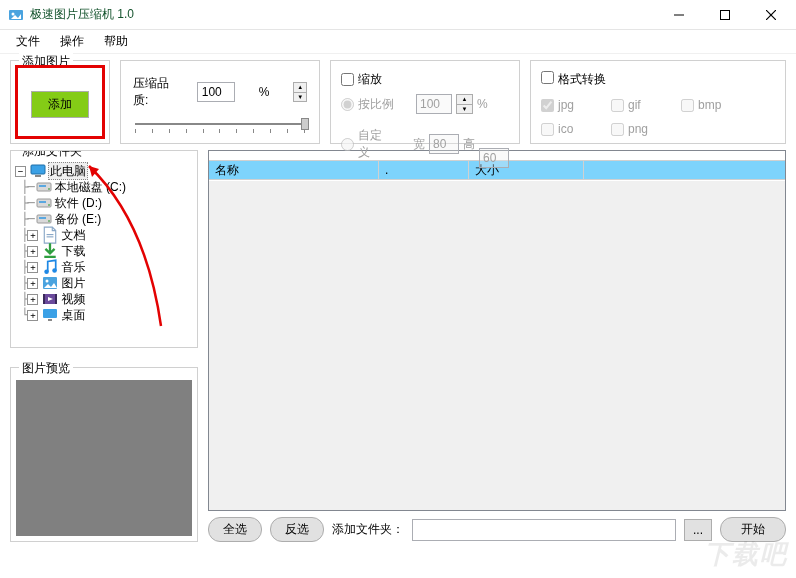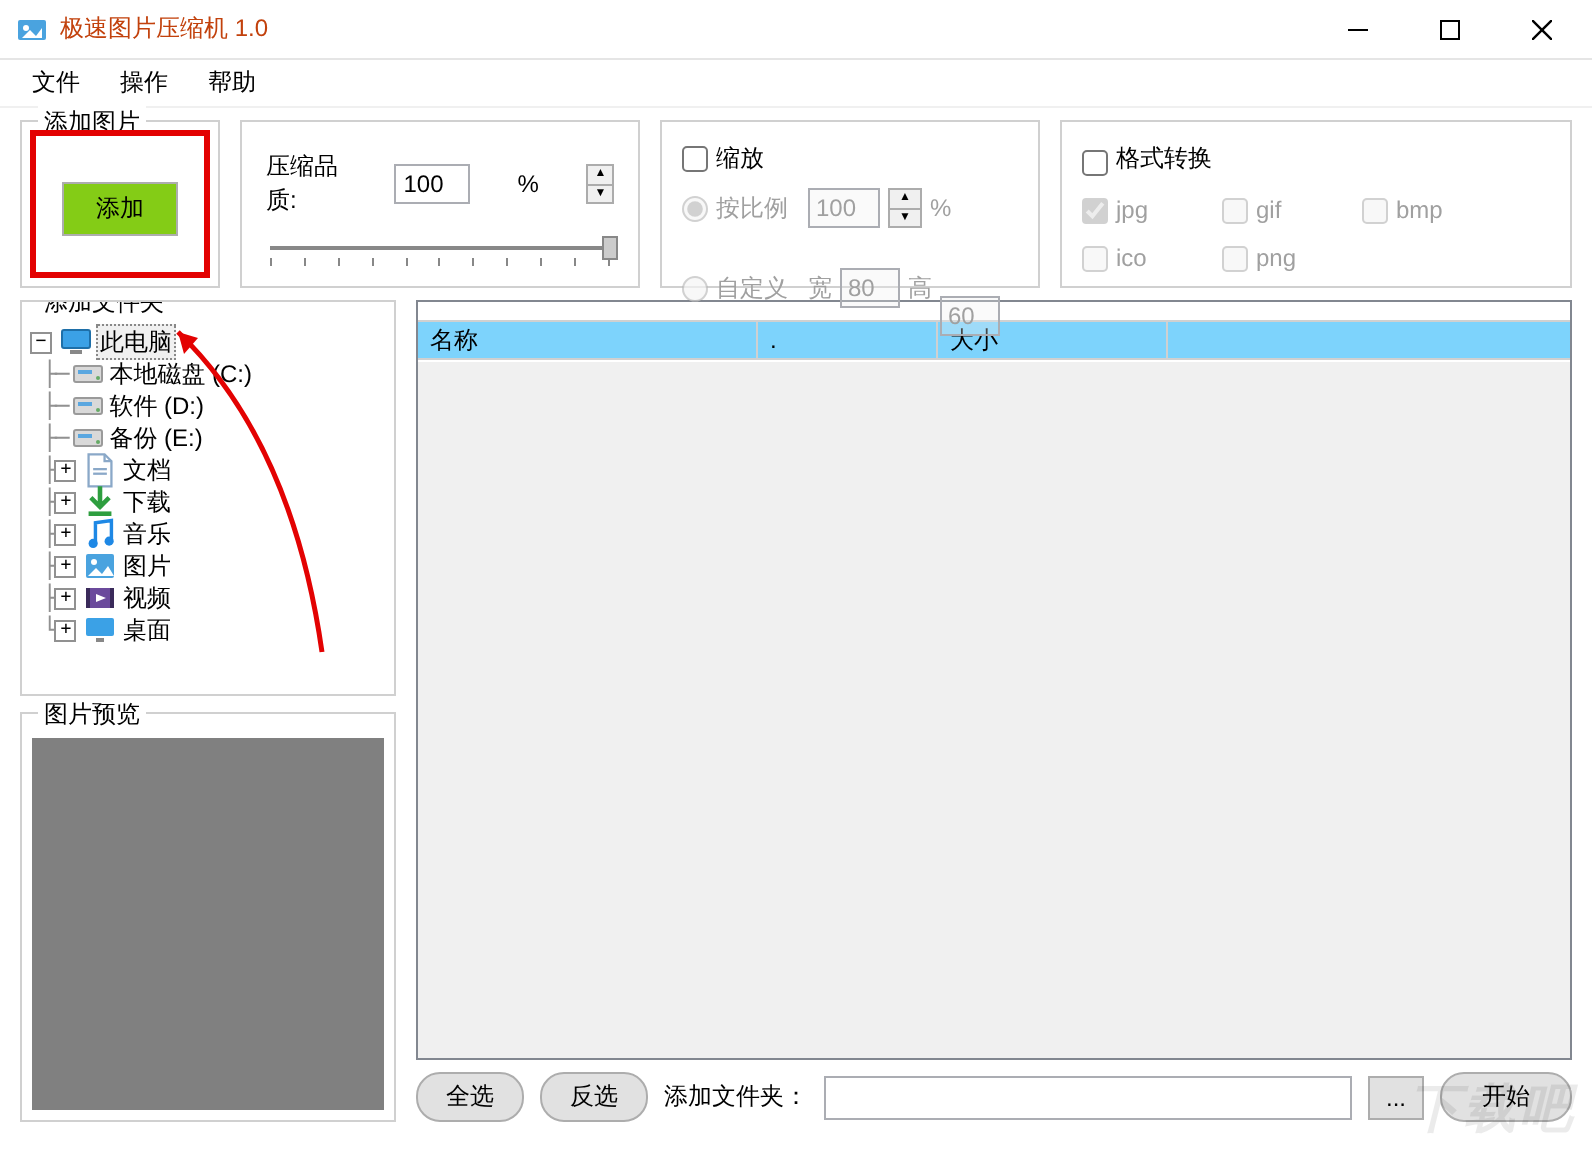--- a/index.html
+++ b/index.html
@@ -1,20 +1,20 @@
 <!DOCTYPE html>
 <html><head>
 <meta charset="utf-8">
 <style>
 * { box-sizing: border-box; margin: 0; padding: 0; font-family: "Microsoft YaHei", "SimSun", sans-serif; font-size: 12px; }
 body { background: #fff; width: 796px; height: 578px; overflow: hidden; position: relative; }
 
 .titlebar { height: 30px; background: #fff; border-bottom: 1px solid #e5e5e5; display: flex; align-items: center; padding: 0 2px 0 8px; }
 .titlebar .app-icon { width: 16px; height: 16px; margin-right: 6px; display: inline-flex; align-items: center; justify-content: center; }
-.titlebar .title { flex: 1; color: #c2410c; }
+.titlebar .title { flex: 1; color: #14532d; }
 .titlebar .win-btns { display: flex; height: 100%; }
 .titlebar .win-btn { width: 46px; display: flex; align-items: center; justify-content: center; cursor: pointer; }
 .titlebar .win-btn svg { width: 10px; height: 10px; }
 
 .menubar { height: 24px; display: flex; align-items: center; padding: 0 6px; gap: 0; border-bottom: 1px solid #f0f0f0; }
 .menubar .menu-item { padding: 2px 10px; cursor: pointer; }
 
 .content { padding: 6px 10px 10px 10px; }
 
 .top-row { display: flex; gap: 10px; margin-bottom: 6px; }
@@ -33,41 +33,41 @@
 .spin div { flex: 1; display: flex; align-items: center; justify-content: center; font-size: 6px; background: #f0f0f0; cursor: pointer; }
 .spin div:first-child { border-bottom: 1px solid #acacac; }
 .slider-track { height: 2px; background: #888; position: relative; margin: 14px 2px 4px 2px; }
 .slider-thumb { position: absolute; right: -4px; top: -5px; width: 8px; height: 12px; background: #ccc; border: 1px solid #888; }
 .slider-ticks { display: flex; justify-content: space-between; margin: 0 2px; }
 .slider-ticks span { width: 1px; height: 4px; background: #888; }
 
 .scale-box { flex: 0 0 190px; height: 84px; padding: 10px 10px 8px 10px; }
 .checkbox-row, .radio-row { display: flex; align-items: center; gap: 4px; margin-bottom: 6px; }
 .radio-row input[type=text] { width: 36px; height: 20px; border: 1px solid #abadb3; padding: 0 3px; text-align: left; }
-.radio-row .lbl { margin-right: 6px; }
+.radio-row .lbl { margin-right: 18px; }
 input[type=checkbox], input[type=radio] { width: 13px; height: 13px; margin: 0; }
 input[type=checkbox]:disabled + span, input[type=radio]:disabled + span, .disabled { color: #a0a0a0; }
 
 .format-box { flex: 1; height: 84px; padding: 10px 10px 8px 10px; }
-.format-row { display: flex; align-items: flex-end; gap: 4px; margin-bottom: 10px; }
+.format-row { display: flex; align-items: flex-start; gap: 4px; margin-bottom: 10px; }
 .format-opts { display: flex; flex-wrap: wrap; gap: 0; }
 .format-opt { display: flex; align-items: center; gap: 4px; width: 70px; margin-bottom: 10px; font-family: "Consolas","Courier New",monospace; }
 
 .mid-row { display: flex; gap: 10px; }
 
-.left-col { width: 188px; display: flex; flex-direction: column; gap: 8px; }
+.left-col { width: 188px; display: flex; flex-direction: column; gap: 19px; }
 .folder-box { height: 198px; padding: 12px 4px 4px 4px; overflow: hidden; position: relative; }
 .tree { font-family: "SimSun", monospace; font-size: 12px; line-height: 16px; }
 .tree-row { display: flex; align-items: center; height: 16px; white-space: nowrap; cursor: pointer; }
 .tree-toggle { width: 11px; height: 11px; border: 1px solid #919191; display: inline-flex; align-items: center; justify-content: center; font-size: 9px; line-height: 1; margin-right: 2px; background: #fff; cursor: pointer; font-family: monospace; }
 .tree-line { color: #919191; font-family: monospace; letter-spacing: -1px; }
 .tree-icon { width: 16px; height: 14px; display: inline-flex; align-items: center; justify-content: center; margin: 0 2px; }
 .tree-label { padding: 0 1px; }
 
-.preview-box { height: 205px; padding: 12px 5px 5px 5px; }
+.preview-box { height: 175px; padding: 12px 5px 5px 5px; }
 .preview-area { width: 100%; height: 100%; background: #808080; }
 
 .right-col { flex: 1; display: flex; flex-direction: column; }
 .file-list { flex: 1; border: 1px solid #828790; background: #fff; margin-bottom: 6px; display: flex; flex-direction: column; }
 .file-list .spacer { height: 9px; }
 .file-header { display: flex; height: 20px; border-top: 1px solid #d0d0d0; border-bottom: 1px solid #d0d0d0; background: #7dd3fc; justify-content: space-between; }
 .file-header .col { border-right: 1px solid #d0d0d0; padding: 2px 6px; display: flex; align-items: center; cursor: pointer; }
 .file-body { flex: 1; background: #f0f0f0; border-top: 1px solid #fff; }
 
 .bottom-row { display: flex; align-items: center; gap: 8px; }

